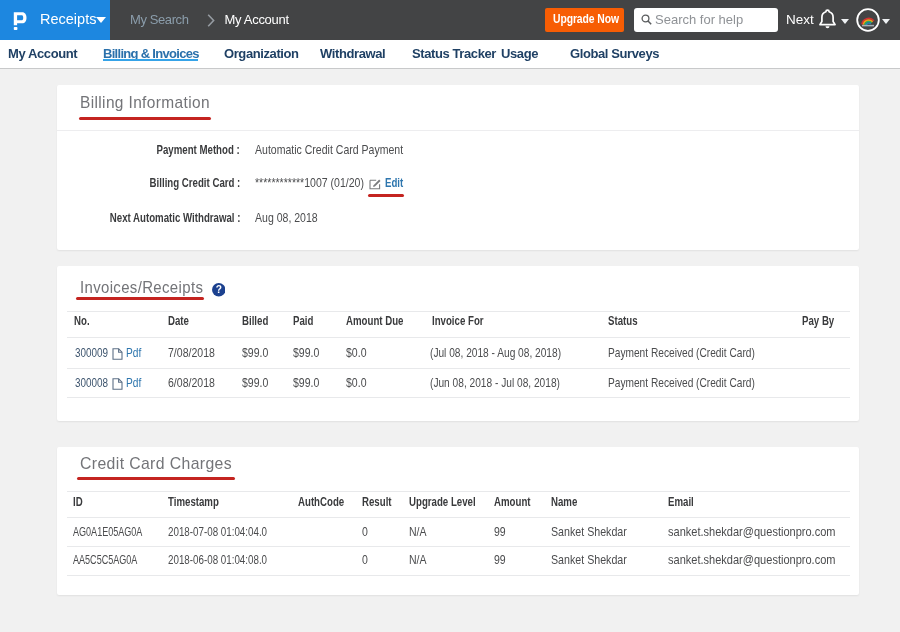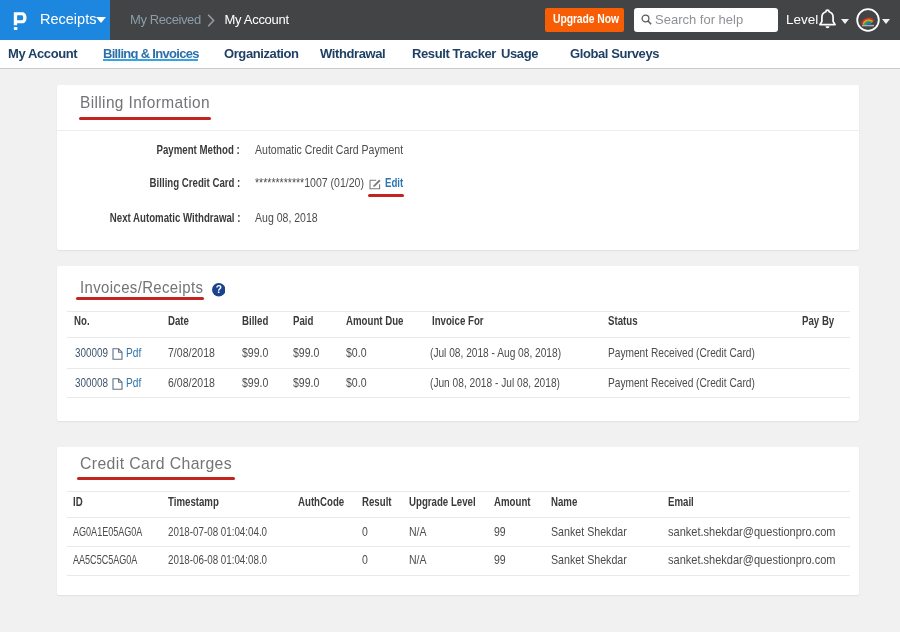--- a/index.html
+++ b/index.html
@@ -22,37 +22,37 @@
   <div class="t" style="left:0;top:0;width:900px;height:40px;background:#434445"></div>
   <div class="t" style="left:0;top:0;width:110px;height:40px;background:#1d87e0"></div>
 
   <svg style="position:absolute;left:12px;top:9px" width="20" height="24" viewBox="0 0 20 24">
     <path fill="#ffffff" fill-rule="evenodd" d="M1.8 3.2 H10.2 C13 3.2 14.5 5.6 14.5 8.7 C14.5 11.8 13 14.3 10.2 14.3 L5.1 14.3 L5.1 16.2 L1.8 16.2 Z M5.1 6.3 L10 6.3 C10.8 6.3 11.2 7.4 11.2 8.7 C11.2 10 10.8 11.3 10 11.3 L5.1 11.3 Z"></path>
     <rect fill="#ffffff" x="1.8" y="17.9" width="3.6" height="3.2" rx="0.8"></rect>
   </svg>
   <div class="t" style="left:40px;top:11.5px;font-size:14.5px;color:#ffffff">Receipts</div>
   <div class="t" style="left:96px;top:17px;width:0;height:0;border-left:5px solid transparent;border-right:5px solid transparent;border-top:6px solid #ffffff"></div>
 
-  <div class="t" style="left:130px;top:13px;font-size:13px;letter-spacing:-.4px;color:#8b9dab">My Received</div>
+  <div class="t" style="left:130px;top:13px;font-size:13px;letter-spacing:-.4px;color:#8b9dab">My Search</div>
   <svg style="position:absolute;left:207px;top:13.5px" width="8" height="13" viewBox="0 0 8 13">
       <polyline points="1.2,0.8 6.6,6.5 1.2,12.2" fill="none" stroke="#959ba1" stroke-width="1.6"></polyline>
     </svg>
   <div class="t" style="left:224.5px;top:13px;font-size:13px;letter-spacing:-.3px;color:#ffffff">My Account</div>
 
   <div class="t" style="left:545px;top:8px;width:79px;height:24px;background:#f75d04;border-radius:2px"></div>
   <div class="t" style="left:552.5px;top:12.7px;font-size:12.5px;font-weight:bold;letter-spacing:-.1px;color:#ffffff;transform:scaleX(.83)">Upgrade Now</div>
 
   <div class="t" style="left:634px;top:7.5px;width:144px;height:24px;background:#ffffff;border-radius:3px"></div>
   <svg style="position:absolute;left:641px;top:14px" width="11" height="11" viewBox="0 0 11 11">
     <circle cx="4.5" cy="4.5" r="3.4" fill="none" stroke="#5a5c5e" stroke-width="1.3"></circle>
     <line x1="7" y1="7" x2="10.2" y2="10.2" stroke="#5a5c5e" stroke-width="1.5"></line>
   </svg>
   <div class="t" style="left:655px;top:12.7px;font-size:13px;color:#8f9296">Search for help</div>
 
-  <div class="t" style="left:786px;top:13px;font-size:13.5px;color:#ffffff">Level</div>
+  <div class="t" style="left:786px;top:13px;font-size:13.5px;color:#ffffff">Next</div>
 
   <svg style="position:absolute;left:817px;top:8px" width="21" height="23" viewBox="0 0 21 23">
     <path d="M10.5 2.2 C11.4 2.2 12.1 2.9 12.1 3.7 C14.5 4.4 16.1 6.5 16.1 9.2 L16.1 13.5 L18.1 16.6 L2.9 16.6 L4.9 13.5 L4.9 9.2 C4.9 6.5 6.5 4.4 8.9 3.7 C8.9 2.9 9.6 2.2 10.5 2.2 Z" fill="none" stroke="#ffffff" stroke-width="1.7" stroke-linejoin="round"></path>
     <path d="M8.5 18.3 a2 2 0 0 0 4 0 Z" fill="#ffffff"></path>
   </svg>
   <div class="t" style="left:841px;top:18.5px;width:0;height:0;border-left:4.5px solid transparent;border-right:4.5px solid transparent;border-top:5.5px solid #eef1f3"></div>
 
   <svg style="position:absolute;left:856px;top:8px" width="24" height="24" viewBox="0 0 24 24">
     <circle cx="12" cy="12" r="10.8" fill="none" stroke="#ffffff" stroke-width="1.8"></circle>
     <path d="M6 16.3 a6.8 6.8 0 0 1 11.8 -3.6" fill="none" stroke="#d63031" stroke-width="1.7"></path>
@@ -62,21 +62,21 @@
     <line x1="6" y1="17.6" x2="18" y2="17.6" stroke="#aab0b5" stroke-width="1.5"></line>
   </svg>
   <div class="t" style="left:881.5px;top:18.5px;width:0;height:0;border-left:4.5px solid transparent;border-right:4.5px solid transparent;border-top:5.5px solid #eef1f3"></div>
 
   <div class="t" style="left:0;top:40px;width:900px;height:28px;background:#ffffff;border-bottom:1px solid #c8c9ca"></div>
   <div class="t tab" style="left:8px">My Account</div>
   <div class="t tab" style="left:103px;color:#2a70ab;letter-spacing:-.7px">Billing &amp; Invoices</div>
   <div class="t" style="left:103px;top:59.2px;width:95px;height:1.4px;background:#35a3e8"></div>
   <div class="t tab" style="left:224px">Organization</div>
   <div class="t tab" style="left:320px">Withdrawal</div>
-  <div class="t tab" style="left:412px">Result Tracker</div>
+  <div class="t tab" style="left:412px">Status Tracker</div>
   <div class="t tab" style="left:501px">Usage</div>
   <div class="t tab" style="left:570px">Global Surveys</div>
 
   <div class="card" style="top:85px;height:164.5px"></div>
   <div class="t hd" style="left:79.5px;top:94px;transform:scaleX(.91)">Billing Information</div>
   <div class="redline" style="left:79px;top:117.3px;width:132px"></div>
   <div class="hline" style="left:57px;top:130px;width:802px;background:#ededef"></div>
   <div class="t lbl" style="right:660px;top:144.2px">Payment Method&nbsp;:</div>
   <div class="t val" style="left:255px;top:144.2px">Automatic Credit Card Payment</div>
   <div class="t lbl" style="right:660px;top:177.3px">Billing Credit Card&nbsp;:</div>

